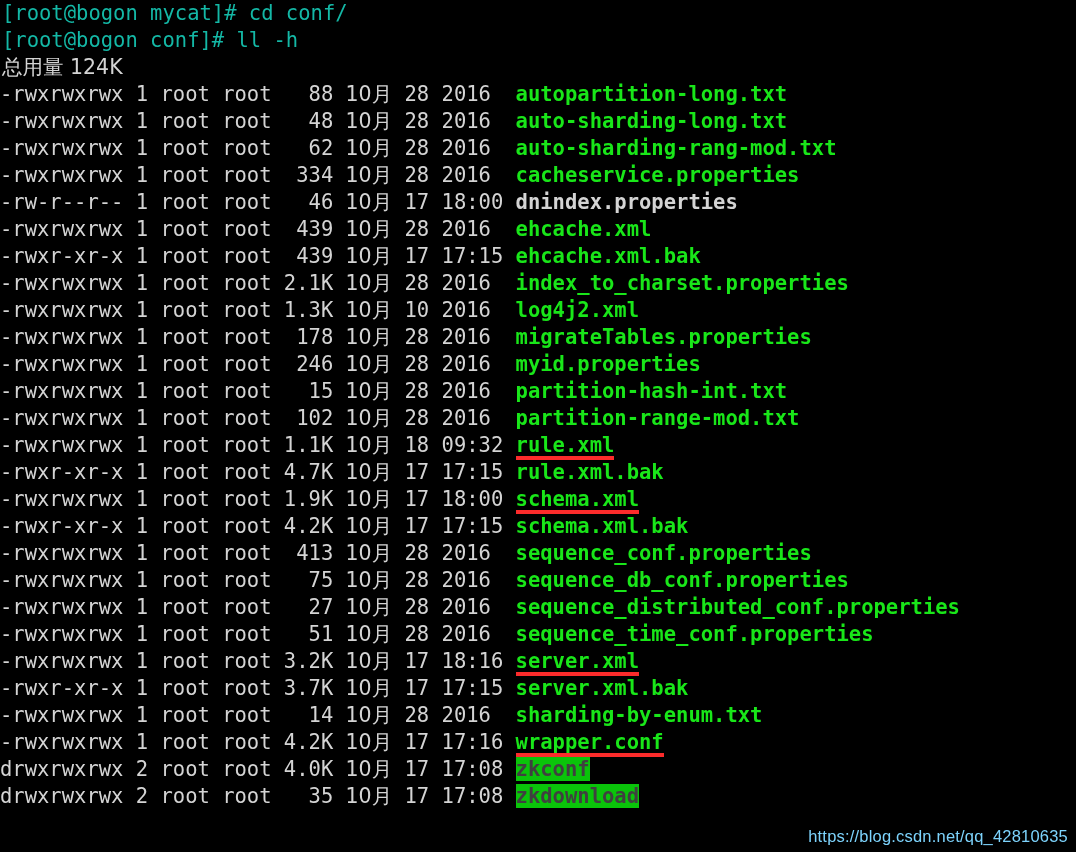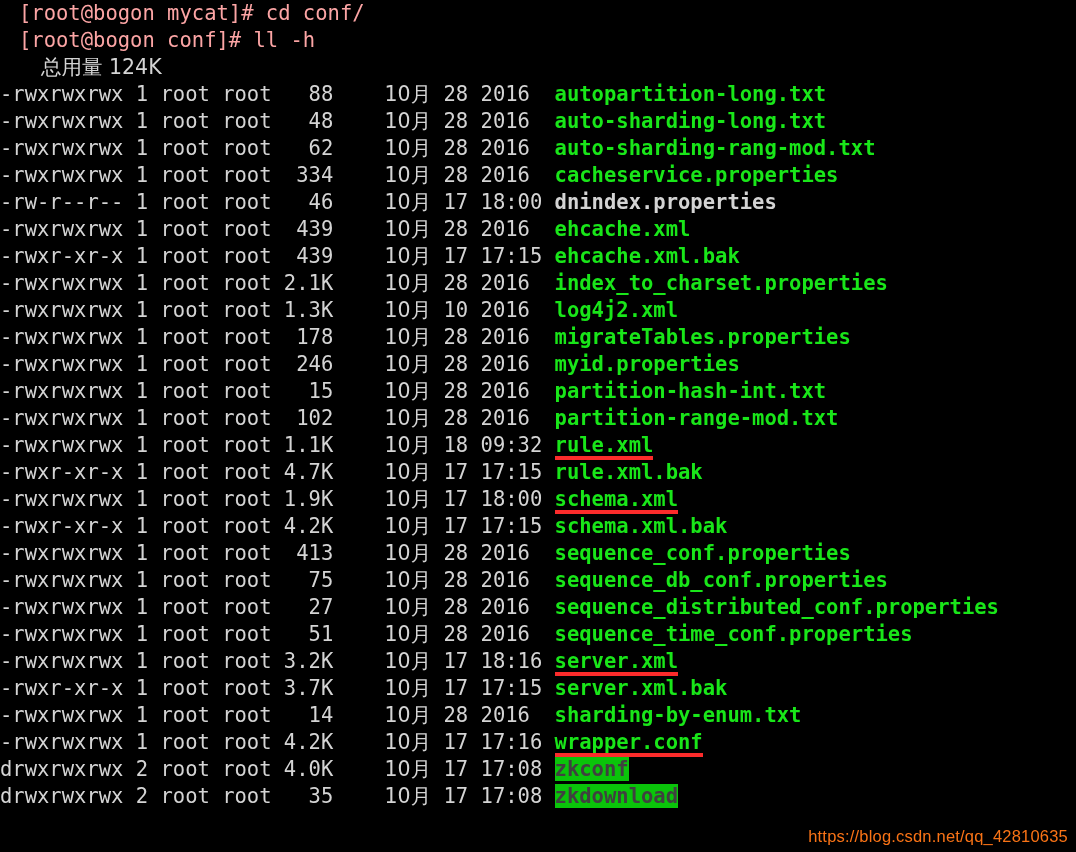--- a/index.html
+++ b/index.html
@@ -26,22 +26,22 @@
     position: relative;
     height: 27px;
     line-height: 27px;
     font-size: 20.5px;
     letter-spacing: 0px;
     white-space: pre;
     color: #d4d4d4;
     font-family: "DejaVu Sans Mono", "Liberation Mono", monospace;
   }
   .prompt-line {
-    color: #fca5a5;
-    padding-left: 19px;
+    color: #14b8a6;
+    padding-left: 2px;
   }
   .total-line {
     color: #d4d4d4;
     padding-left: 2px;
   }
   .filerow {
     position: relative;
     height: 27px;
     line-height: 27px;
     font-size: 20.5px;
@@ -78,28 +78,27 @@
     left: 0;
     right: 0;
     bottom: -1px;
     height: 4px;
     background: #fc2b2b;
   }
   .watermark {
     position: absolute;
     right: 8px;
     bottom: 6px;
-    color: #f97316;
+    color: #7dd3fc;
     font-size: 16.5px;
     font-family: "Liberation Sans", sans-serif;
     letter-spacing: 0.2px;
   }
   .cjk {
     font-family: "DejaVu Sans", sans-serif;
-    margin-left: 39px;
   }
 </style>
 </head>
 <body>
 
 <div id="terminal">
 
   <div class="line prompt-line">[root@bogon mycat]# cd conf/</div>
   <div class="line prompt-line">[root@bogon conf]# ll -h</div>
   <div class="line total-line cjk">总用量 124K</div>

